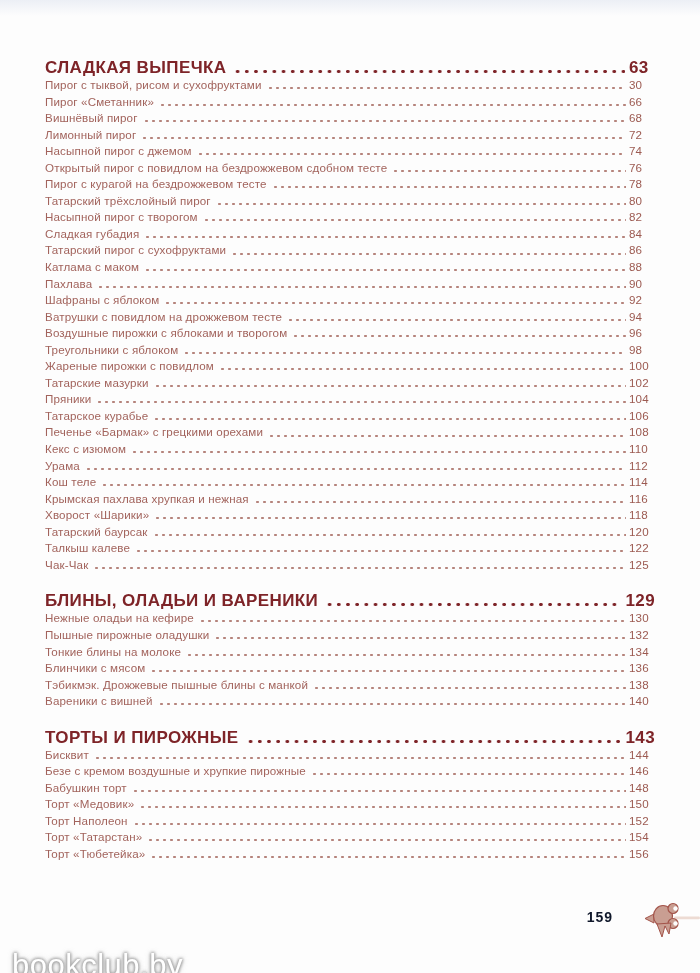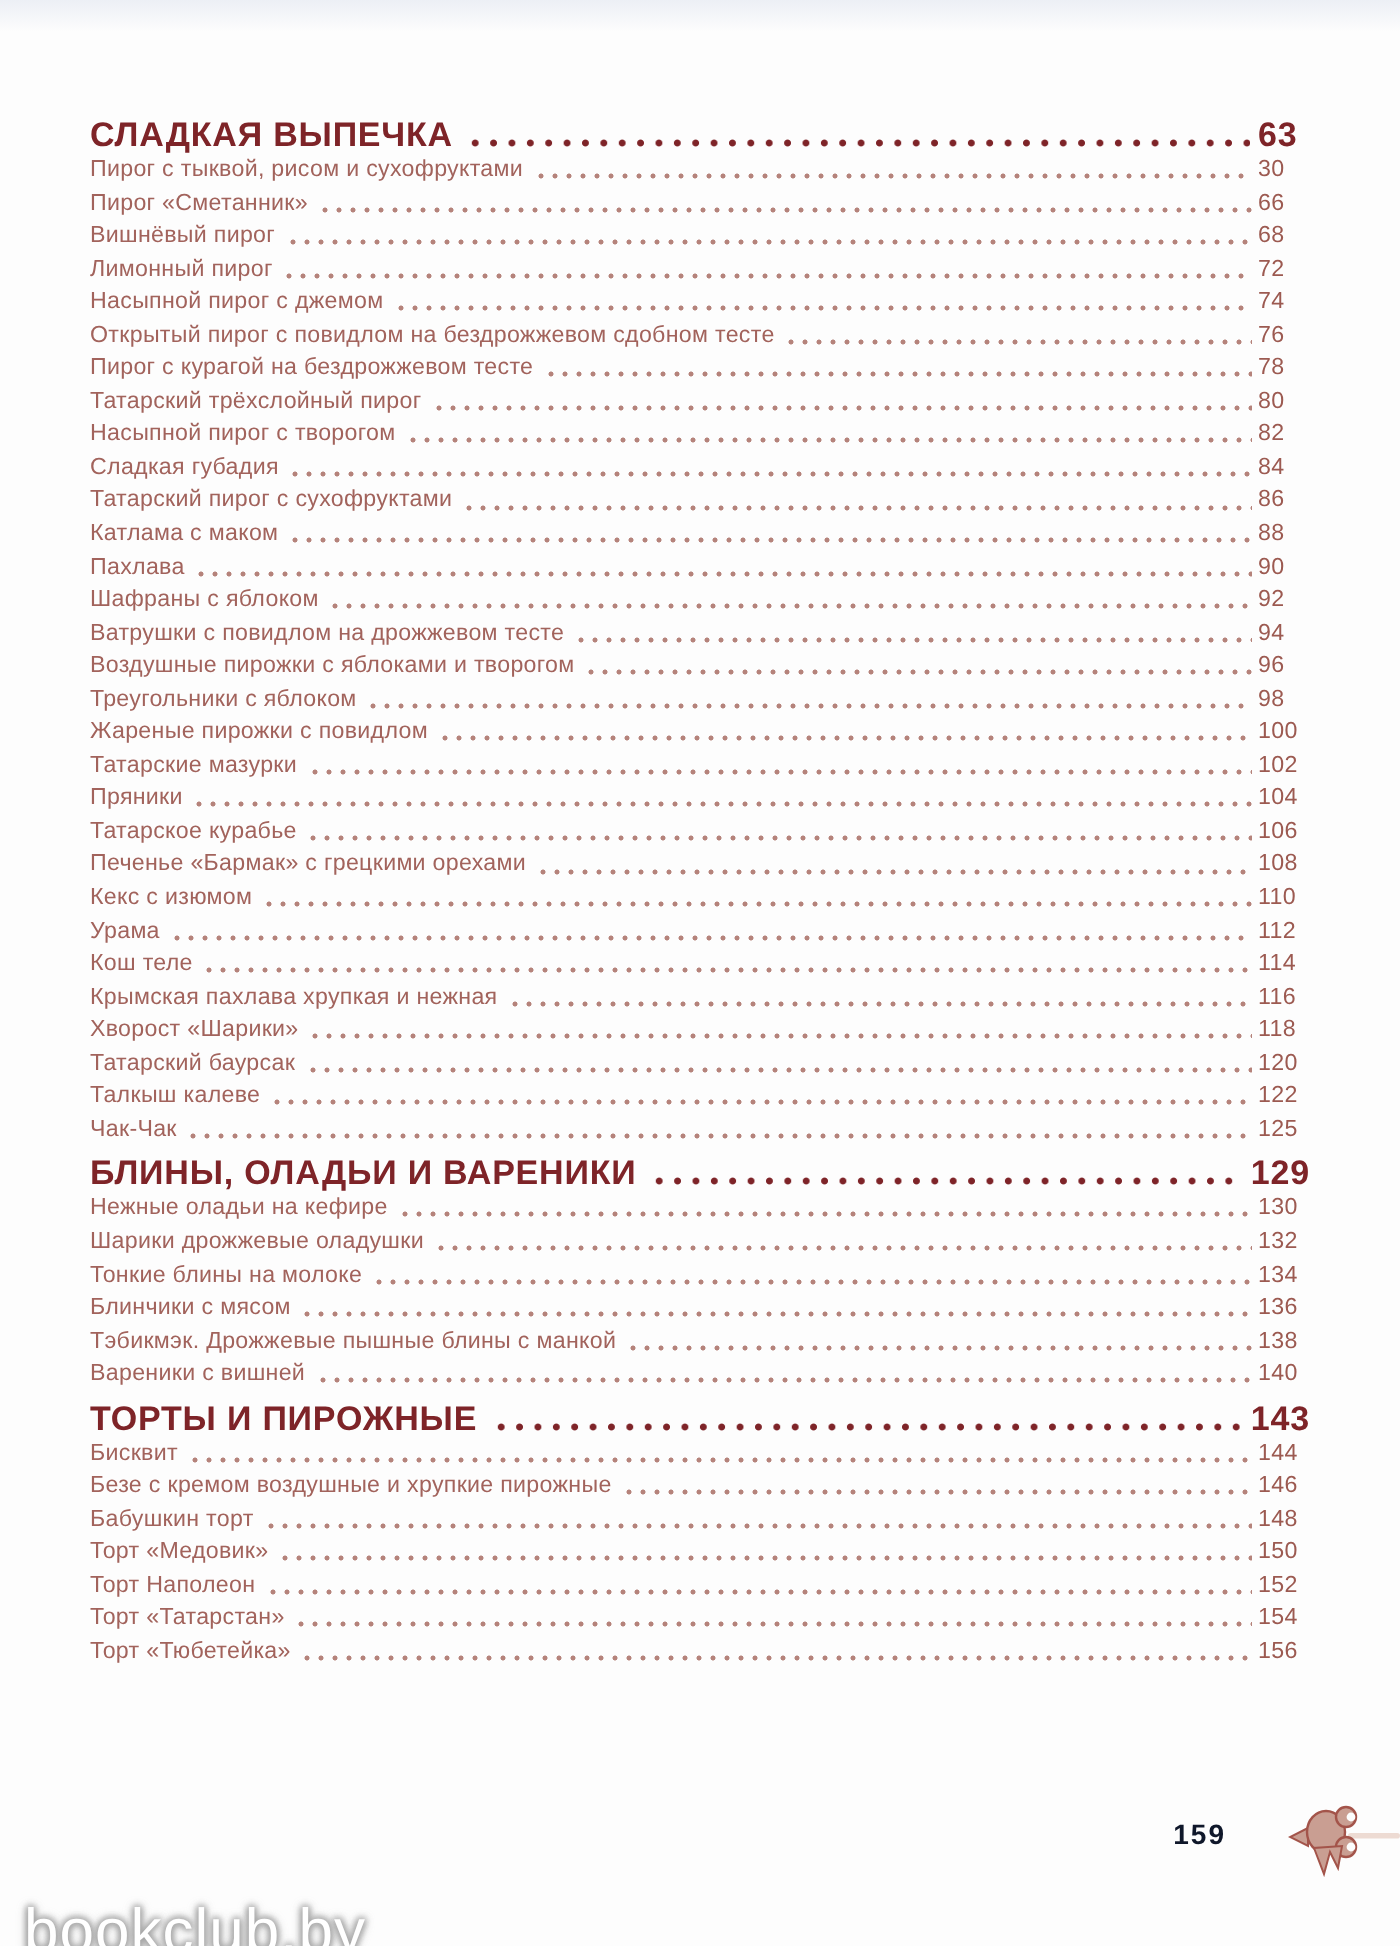--- a/index.html
+++ b/index.html
@@ -37,21 +37,21 @@
     letter-spacing: 0.15px;
   }
   .section-row {
     height: 19px;
     line-height: 19px;
     font-size: 17px;
     font-weight: bold;
     color: #7e2428;
     letter-spacing: 0.4px;
   }
-  .section-row:not(:first-child) { margin-top: 4px; }
+  .section-row:not(:first-child) { margin-top: 18px; }
 
   .title { white-space: nowrap; }
 
   .leader {
     flex: 1 1 auto;
     align-self: flex-end;
     height: 4px;
     margin: 0 3px 3.5px 5px;
     background-image: radial-gradient(circle, #b5837b 1.05px, rgba(0,0,0,0) 1.45px);
     background-size: 7px 4px;
@@ -271,21 +271,21 @@
         <span class="title">БЛИНЫ, ОЛАДЬИ И ВАРЕНИКИ</span>
         <span class="leader section-leader"></span>
         <span class="pagenum section-page">129</span>
       </div>
       <div class="row entry-row">
         <span class="title">Нежные оладьи на кефире</span>
         <span class="leader entry-leader"></span>
         <span class="pagenum entry-page">130</span>
       </div>
       <div class="row entry-row">
-        <span class="title">Шарики дрожжевые оладушки</span>
+        <span class="title">Пышные пирожные оладушки</span>
         <span class="leader entry-leader"></span>
         <span class="pagenum entry-page">132</span>
       </div>
       <div class="row entry-row">
         <span class="title">Тонкие блины на молоке</span>
         <span class="leader entry-leader"></span>
         <span class="pagenum entry-page">134</span>
       </div>
       <div class="row entry-row">
         <span class="title">Блинчики с мясом</span>

